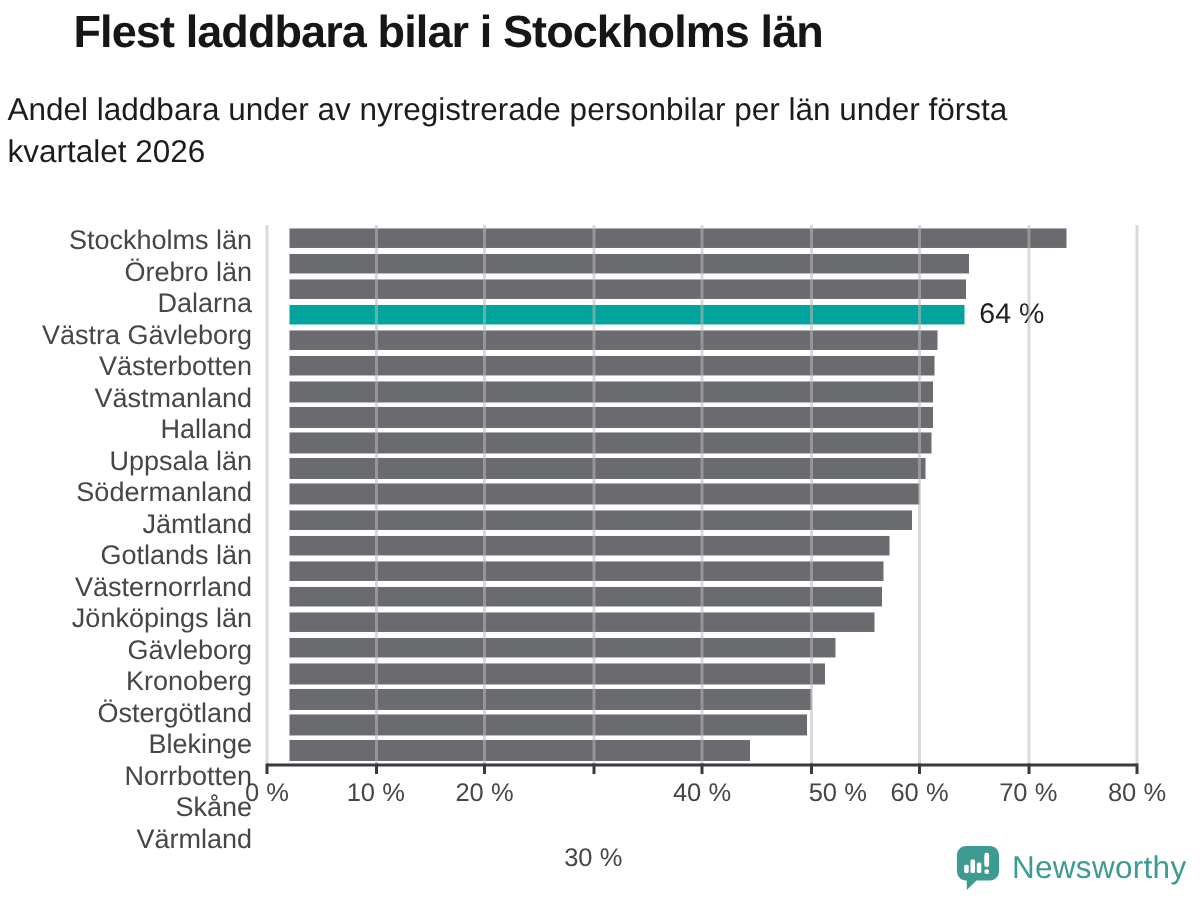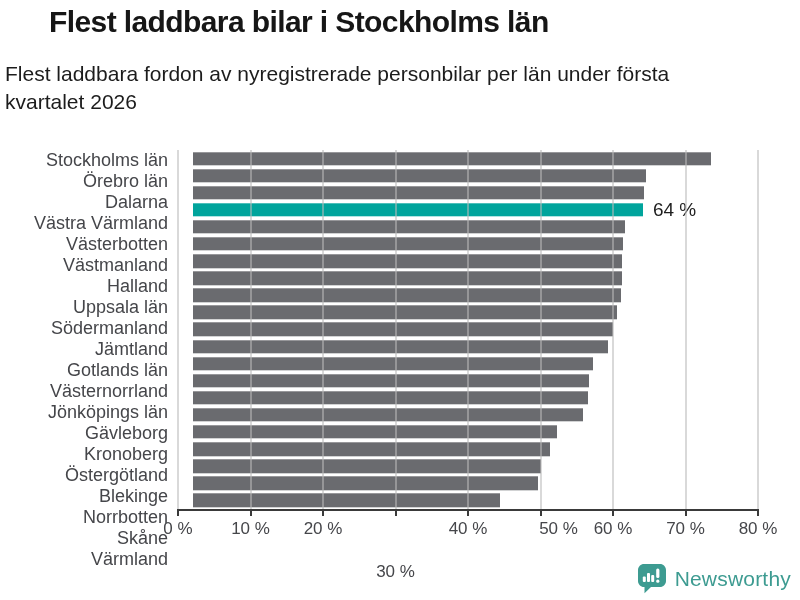--- a/index.html
+++ b/index.html
@@ -68,30 +68,30 @@
   .logo-text {
     font-size:21px; color:var(--brand-color); letter-spacing:0.2px;text-align:right;
   }
 </style>
 </head>
 <body>
 
 <h1 class="title">Flest laddbara bilar i Stockholms län</h1>
 
 <div class="subtitle">
-  <div>Flest laddbara fordon av nyregistrerade personbilar per län under första</div>
+  <div>Andel laddbara under av nyregistrerade personbilar per län under första</div>
   <div>kvartalet 2026</div>
 </div>
 
 <div class="chart">
   <div class="labels">
       <div class="cat-label">Stockholms län</div>
       <div class="cat-label">Örebro län</div>
       <div class="cat-label">Dalarna</div>
-      <div class="cat-label">Västra Värmland</div>
+      <div class="cat-label">Västra Gävleborg</div>
       <div class="cat-label">Västerbotten</div>
       <div class="cat-label">Västmanland</div>
       <div class="cat-label">Halland</div>
       <div class="cat-label">Uppsala län</div>
       <div class="cat-label">Södermanland</div>
       <div class="cat-label">Jämtland</div>
       <div class="cat-label">Gotlands län</div>
       <div class="cat-label">Västernorrland</div>
       <div class="cat-label">Jönköpings län</div>
       <div class="cat-label">Gävleborg</div>

